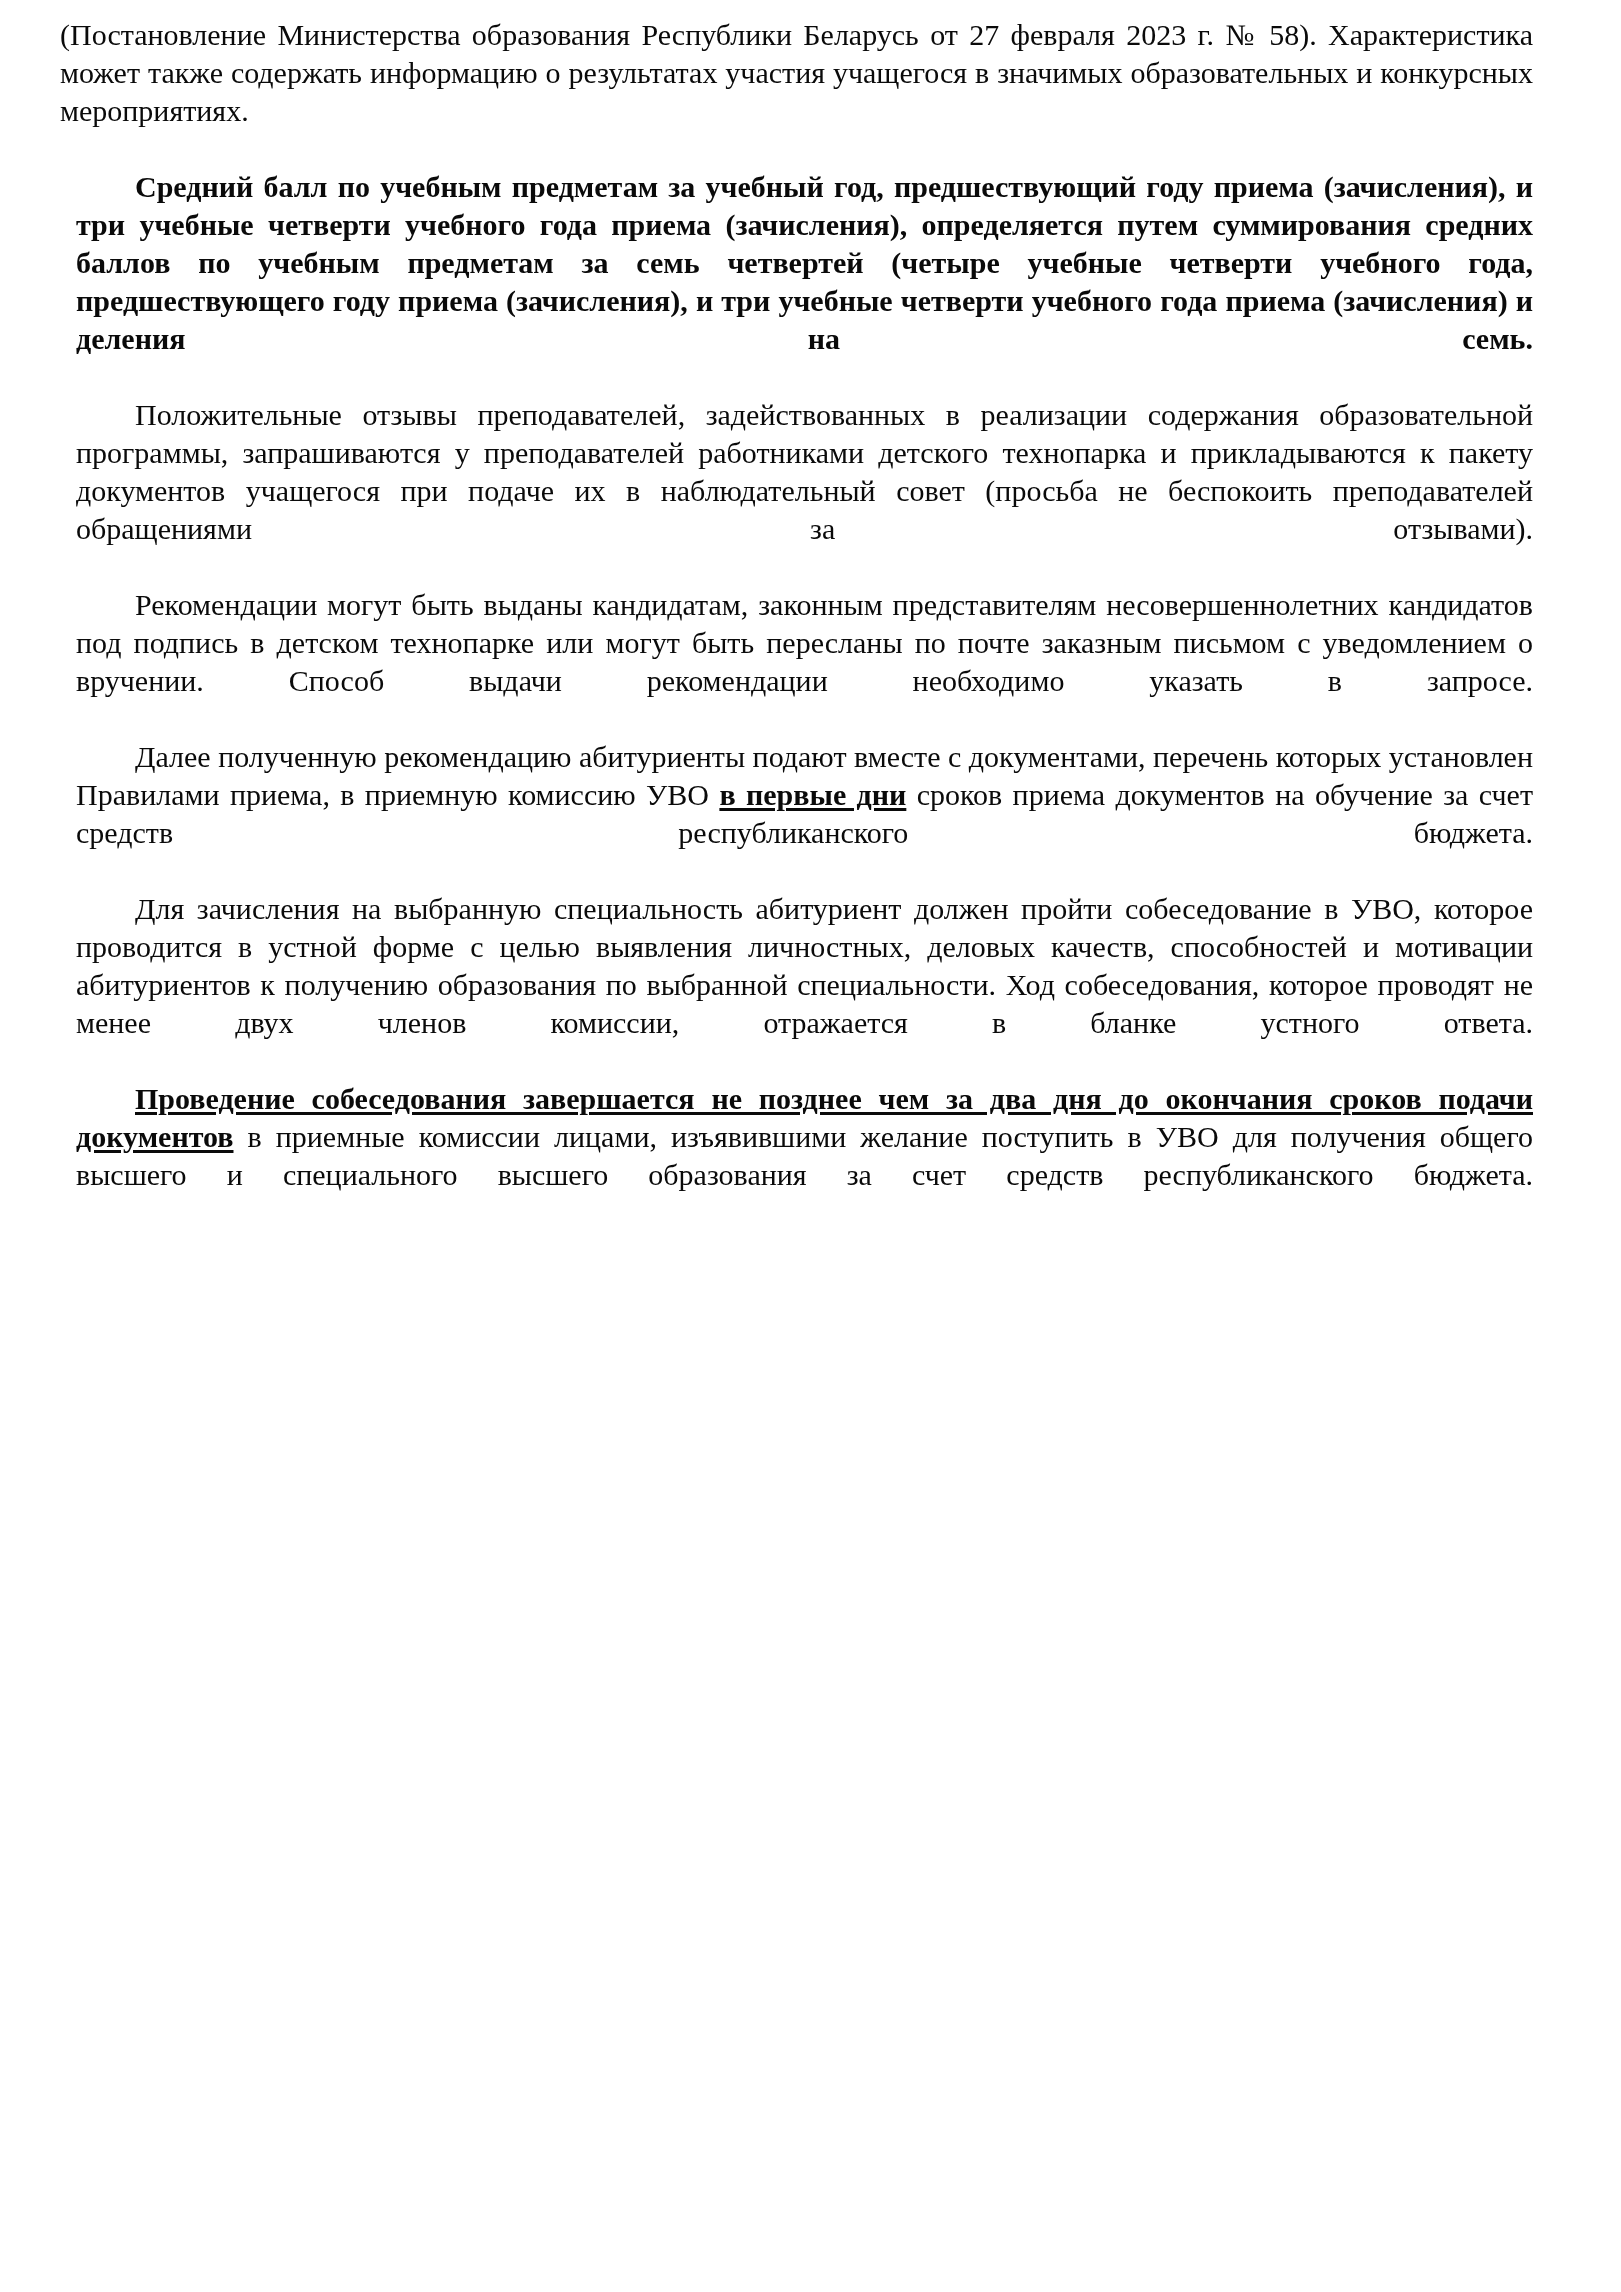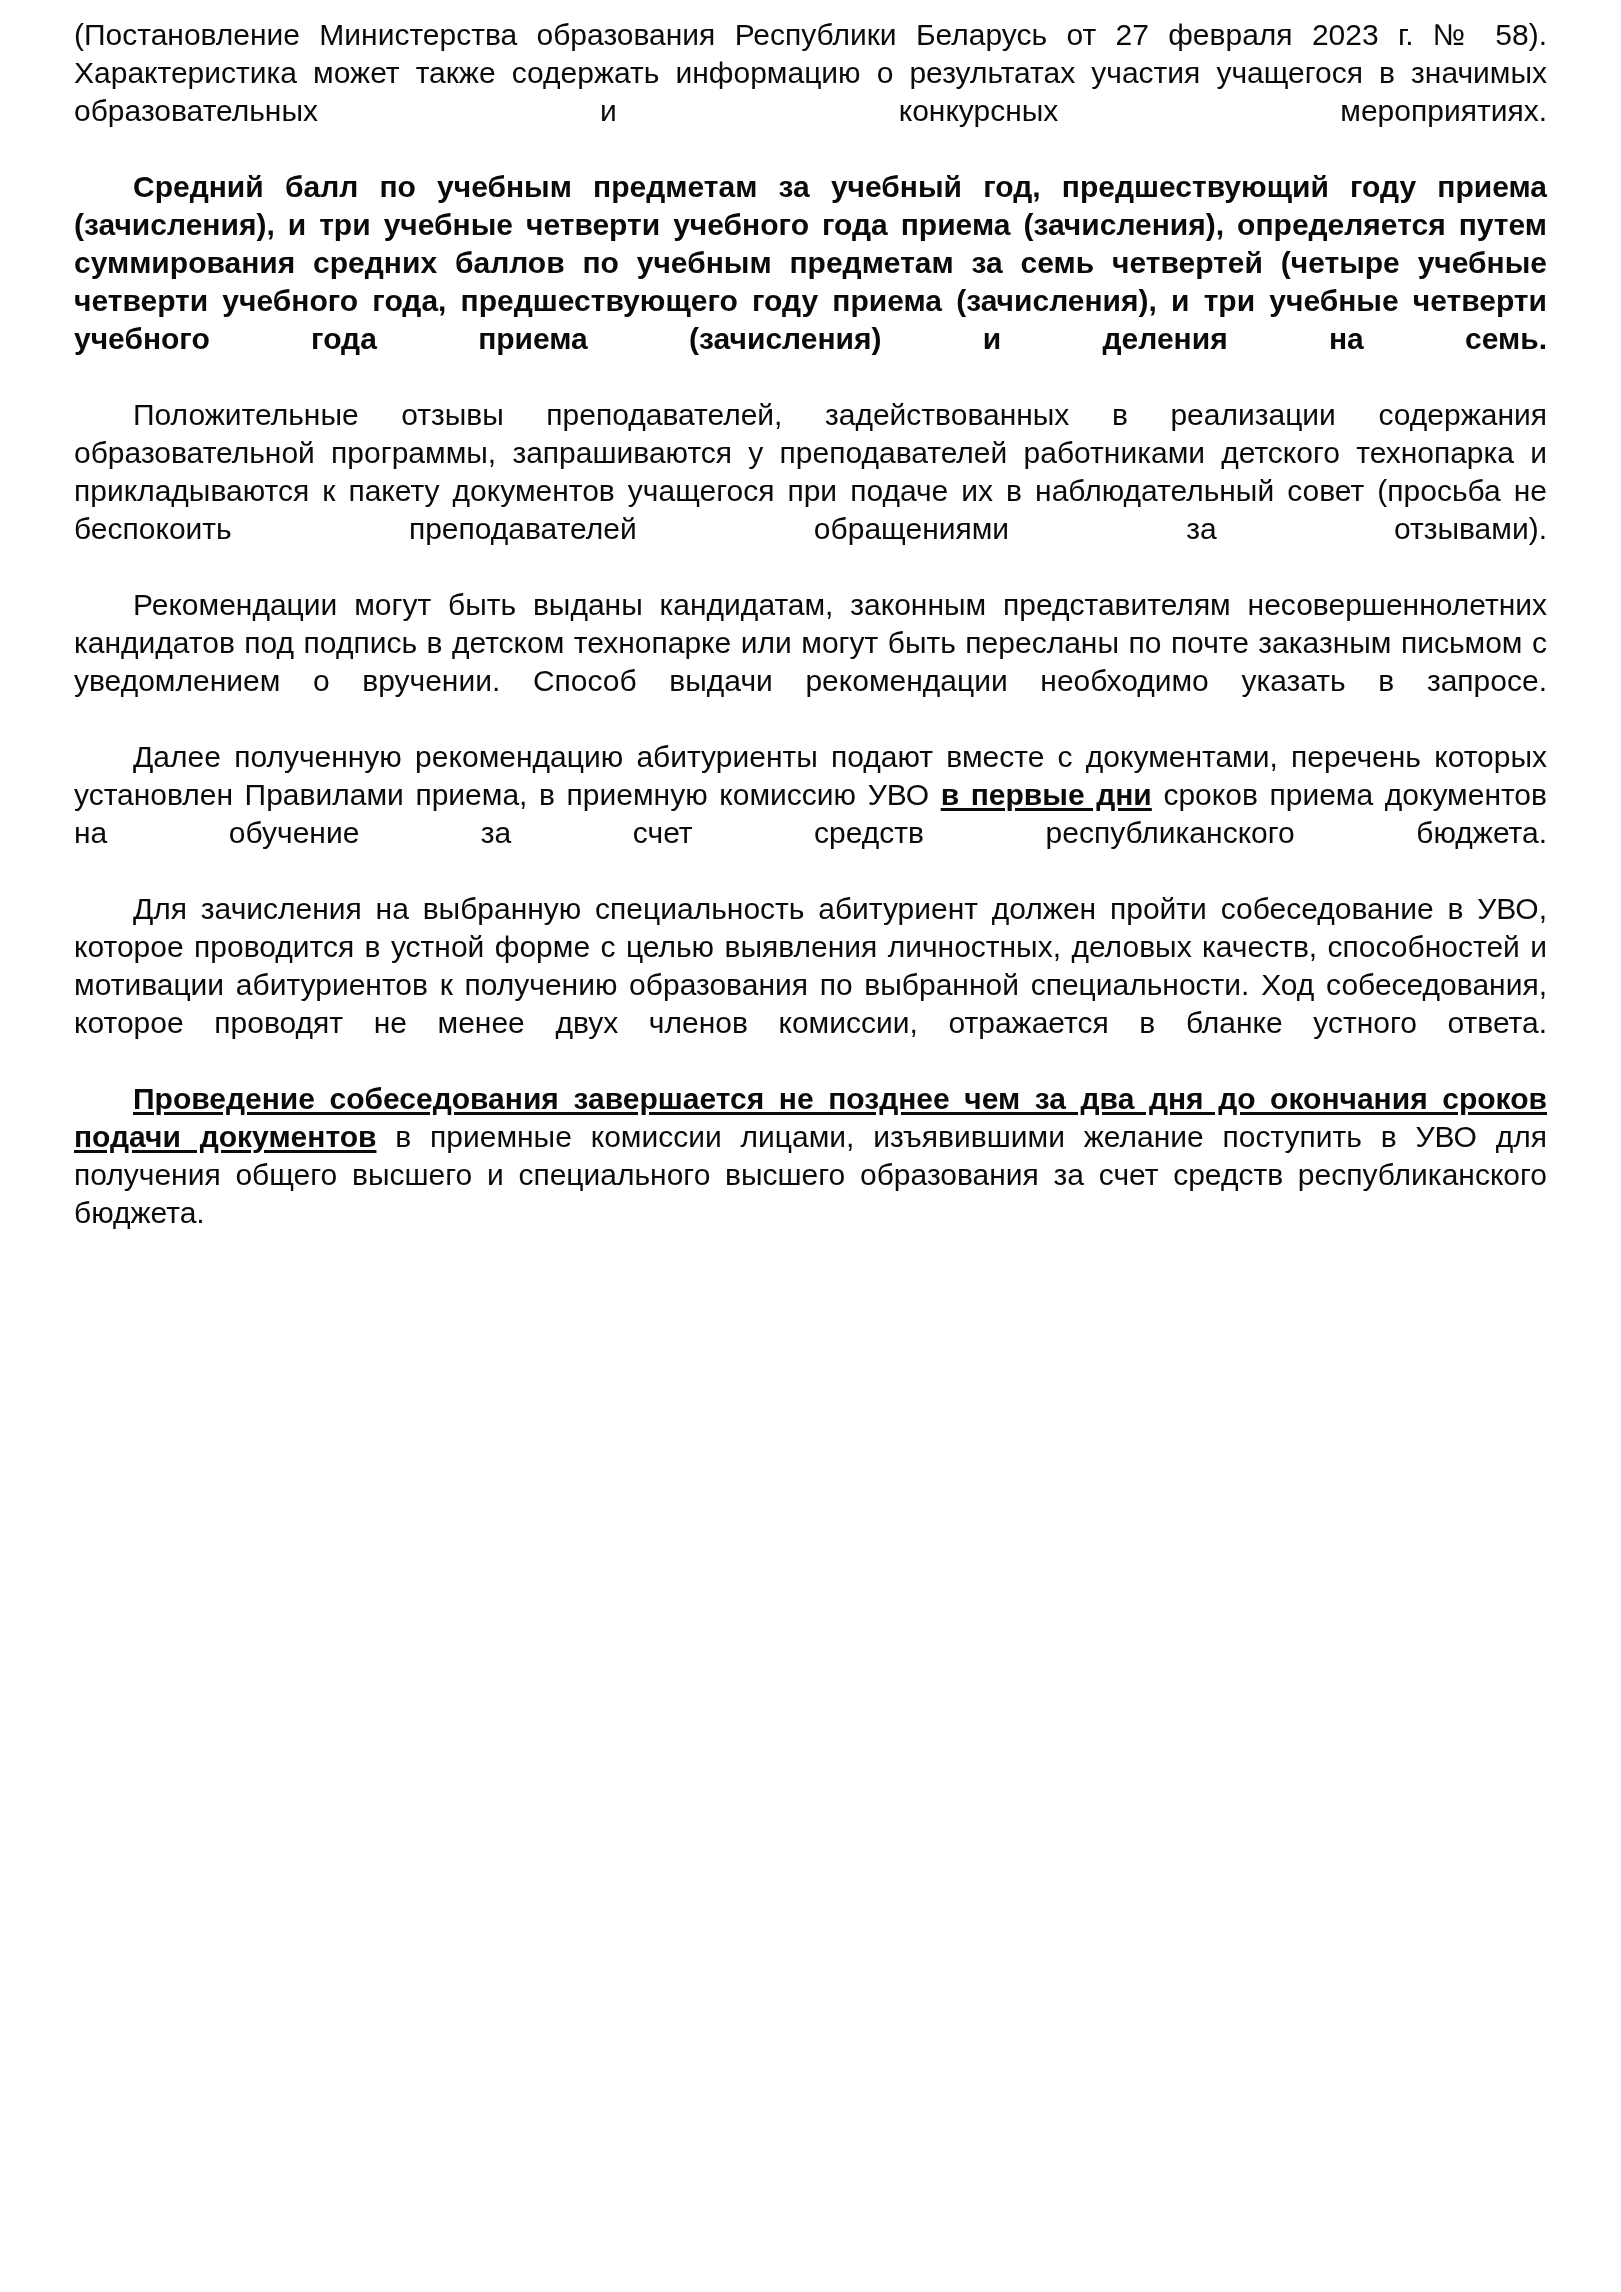--- a/index.html
+++ b/index.html
@@ -11,39 +11,40 @@
   .page {
     position: relative;
     width: 1621px;
     height: 2293px;
     background: #ffffff;
     overflow: hidden;
     box-sizing: border-box;
   }
   .text-body {
     position: absolute;
-    left: 74px;
+    left: 60px;
     top: 15.7px;
     width: 1473px;
-    font-family: Liberation Sans, sans-serif;
+    font-family: Liberation Serif, serif;
     font-size: 30px;
     line-height: 38px;
     color: #0a0a0a;
     text-align: justify;
     text-justify: inter-word;
     -webkit-font-smoothing: antialiased;
   }
   p.para {
     margin: 0;
     padding: 0;
     text-align: justify;
     text-indent: 0;
   }
   p.para.indent {
     text-indent: 59px;
+    margin-left: 16px;
   }
   p.para.bold {
     font-weight: bold;
   }
   
   p.para::after {
     content: "";
     display: inline-block;
     width: 100%;
   }

